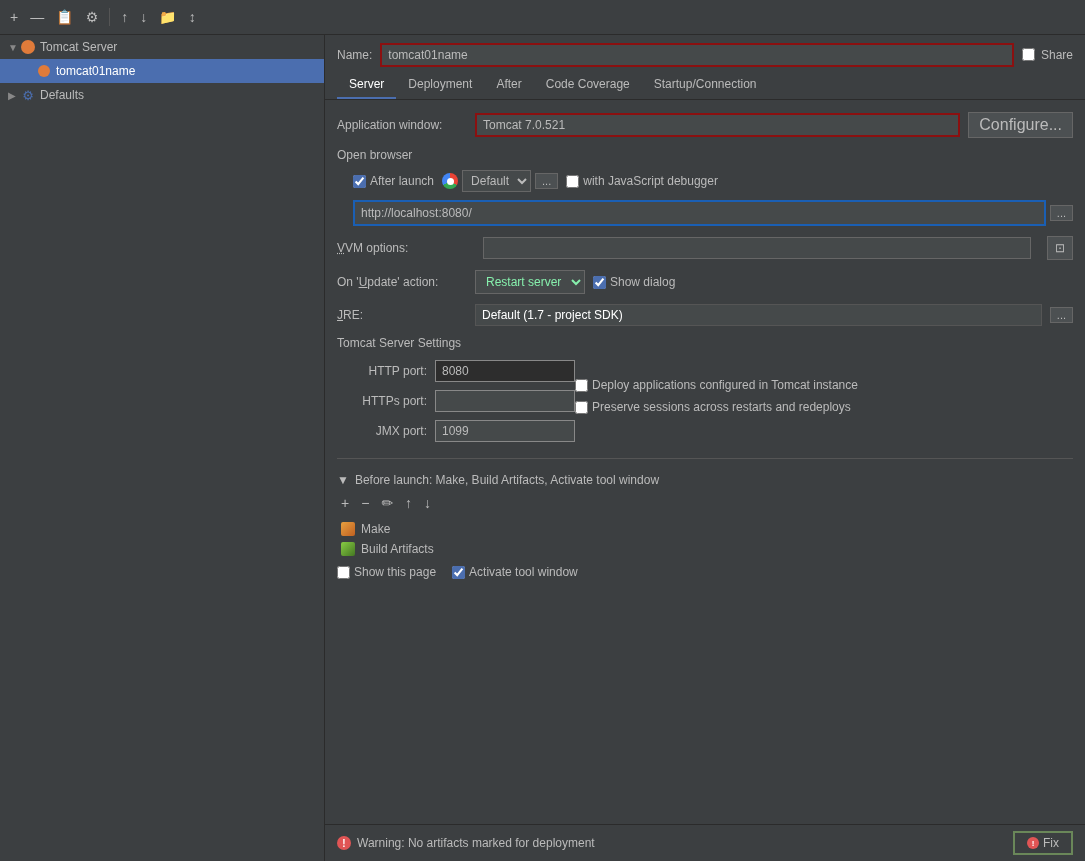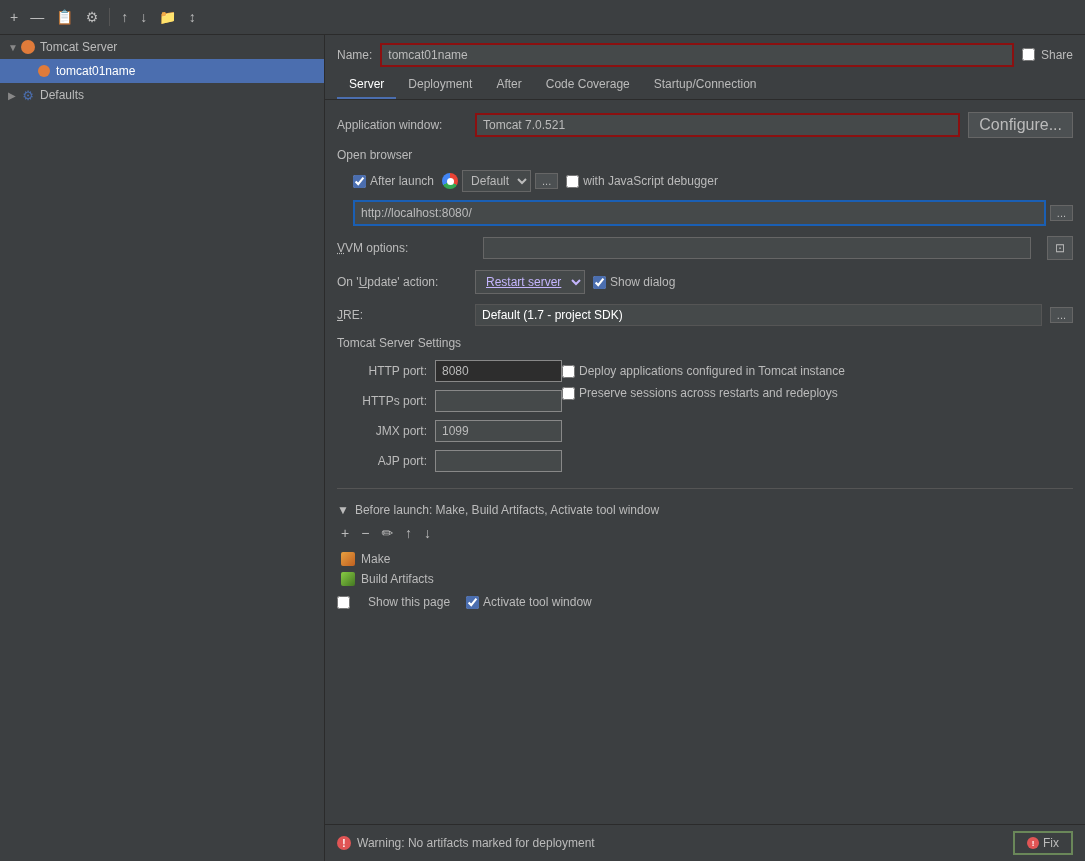--- a/index.html
+++ b/index.html
@@ -268,26 +268,25 @@
     
     .update-row {
       display: flex;
       align-items: center;
       gap: 8px;
       margin-bottom: 10px;
     }
     .update-select {
       background: #45494a;
       border: 1px solid #666;
-      color: #c4b5fd;
+      color: #86efac;
       padding: 3px 6px;
       font-size: 12px;
       outline: none;
       cursor: pointer;
-      text-decoration: underline;
     }
     .show-dialog-label {
       display: flex;
       align-items: center;
       gap: 4px;
       color: #bbbbbb;
     }
 
     
     .jre-row {
@@ -321,21 +320,21 @@
       align-items: center;
       gap: 8px;
       margin-bottom: 8px;
     }
     .port-label {
       color: #bbbbbb;
       min-width: 90px;
       text-align: right;
     }
     .port-input {
-      width: 127px;
+      width: 140px;
       background: #45494a;
       border: 1px solid #888;
       color: #bbbbbb;
       padding: 3px 6px;
       font-size: 12px;
       outline: none;
     }
     .port-input.focused {
       border: 1px solid #888;
       background: #2d2d2d;
@@ -641,26 +640,22 @@
             <input class="port-input focused" type="text" value="8080" style="">
           </div>
           <div class="port-row">
             <span class="port-label">HTTPs port:</span>
             <input class="port-input" type="text" value="" style="">
           </div>
           <div class="port-row">
             <span class="port-label">JMX port:</span>
             <input class="port-input" type="text" value="1099" style="">
           </div>
-          <div class="port-row">
-            <span class="port-label">AJP port:</span>
-            <input class="port-input" type="text" value="" style="">
-          </div>
         </div>
-        <div style="display:flex; flex-direction:column; gap:8px; justify-content:flex-start; margin-top:4px;">
+        <div style="display:flex; flex-direction:column; gap:8px; justify-content:flex-start; margin-top:18px;">
           <label class="deploy-label">
             <input type="checkbox" style="">
             <span>Deploy applications configured in Tomcat instance</span>
           </label>
           <label class="deploy-label">
             <input type="checkbox" style="">
             <span>Preserve sessions across restarts and redeploys</span>
           </label>
         </div>
       </div>
@@ -681,21 +676,21 @@
       <div class="before-launch-item">
         <span class="make-icon"></span>
         <span>Make</span>
       </div>
       <div class="before-launch-item">
         <span class="artifact-icon"></span>
         <span>Build Artifacts</span>
       </div>
 
       <div class="bottom-options">
-        <label style="display:flex;align-items:center;gap:18px;">
+        <label style="display:flex;align-items:center;gap:4px;">
           <input type="checkbox" style="">
           <span>Show this page</span>
         </label>
         <label style="display:flex;align-items:center;gap:4px;">
           <input type="checkbox" checked="" style="">
           <span>Activate tool window</span>
         </label>
       </div>
 
     </div>

